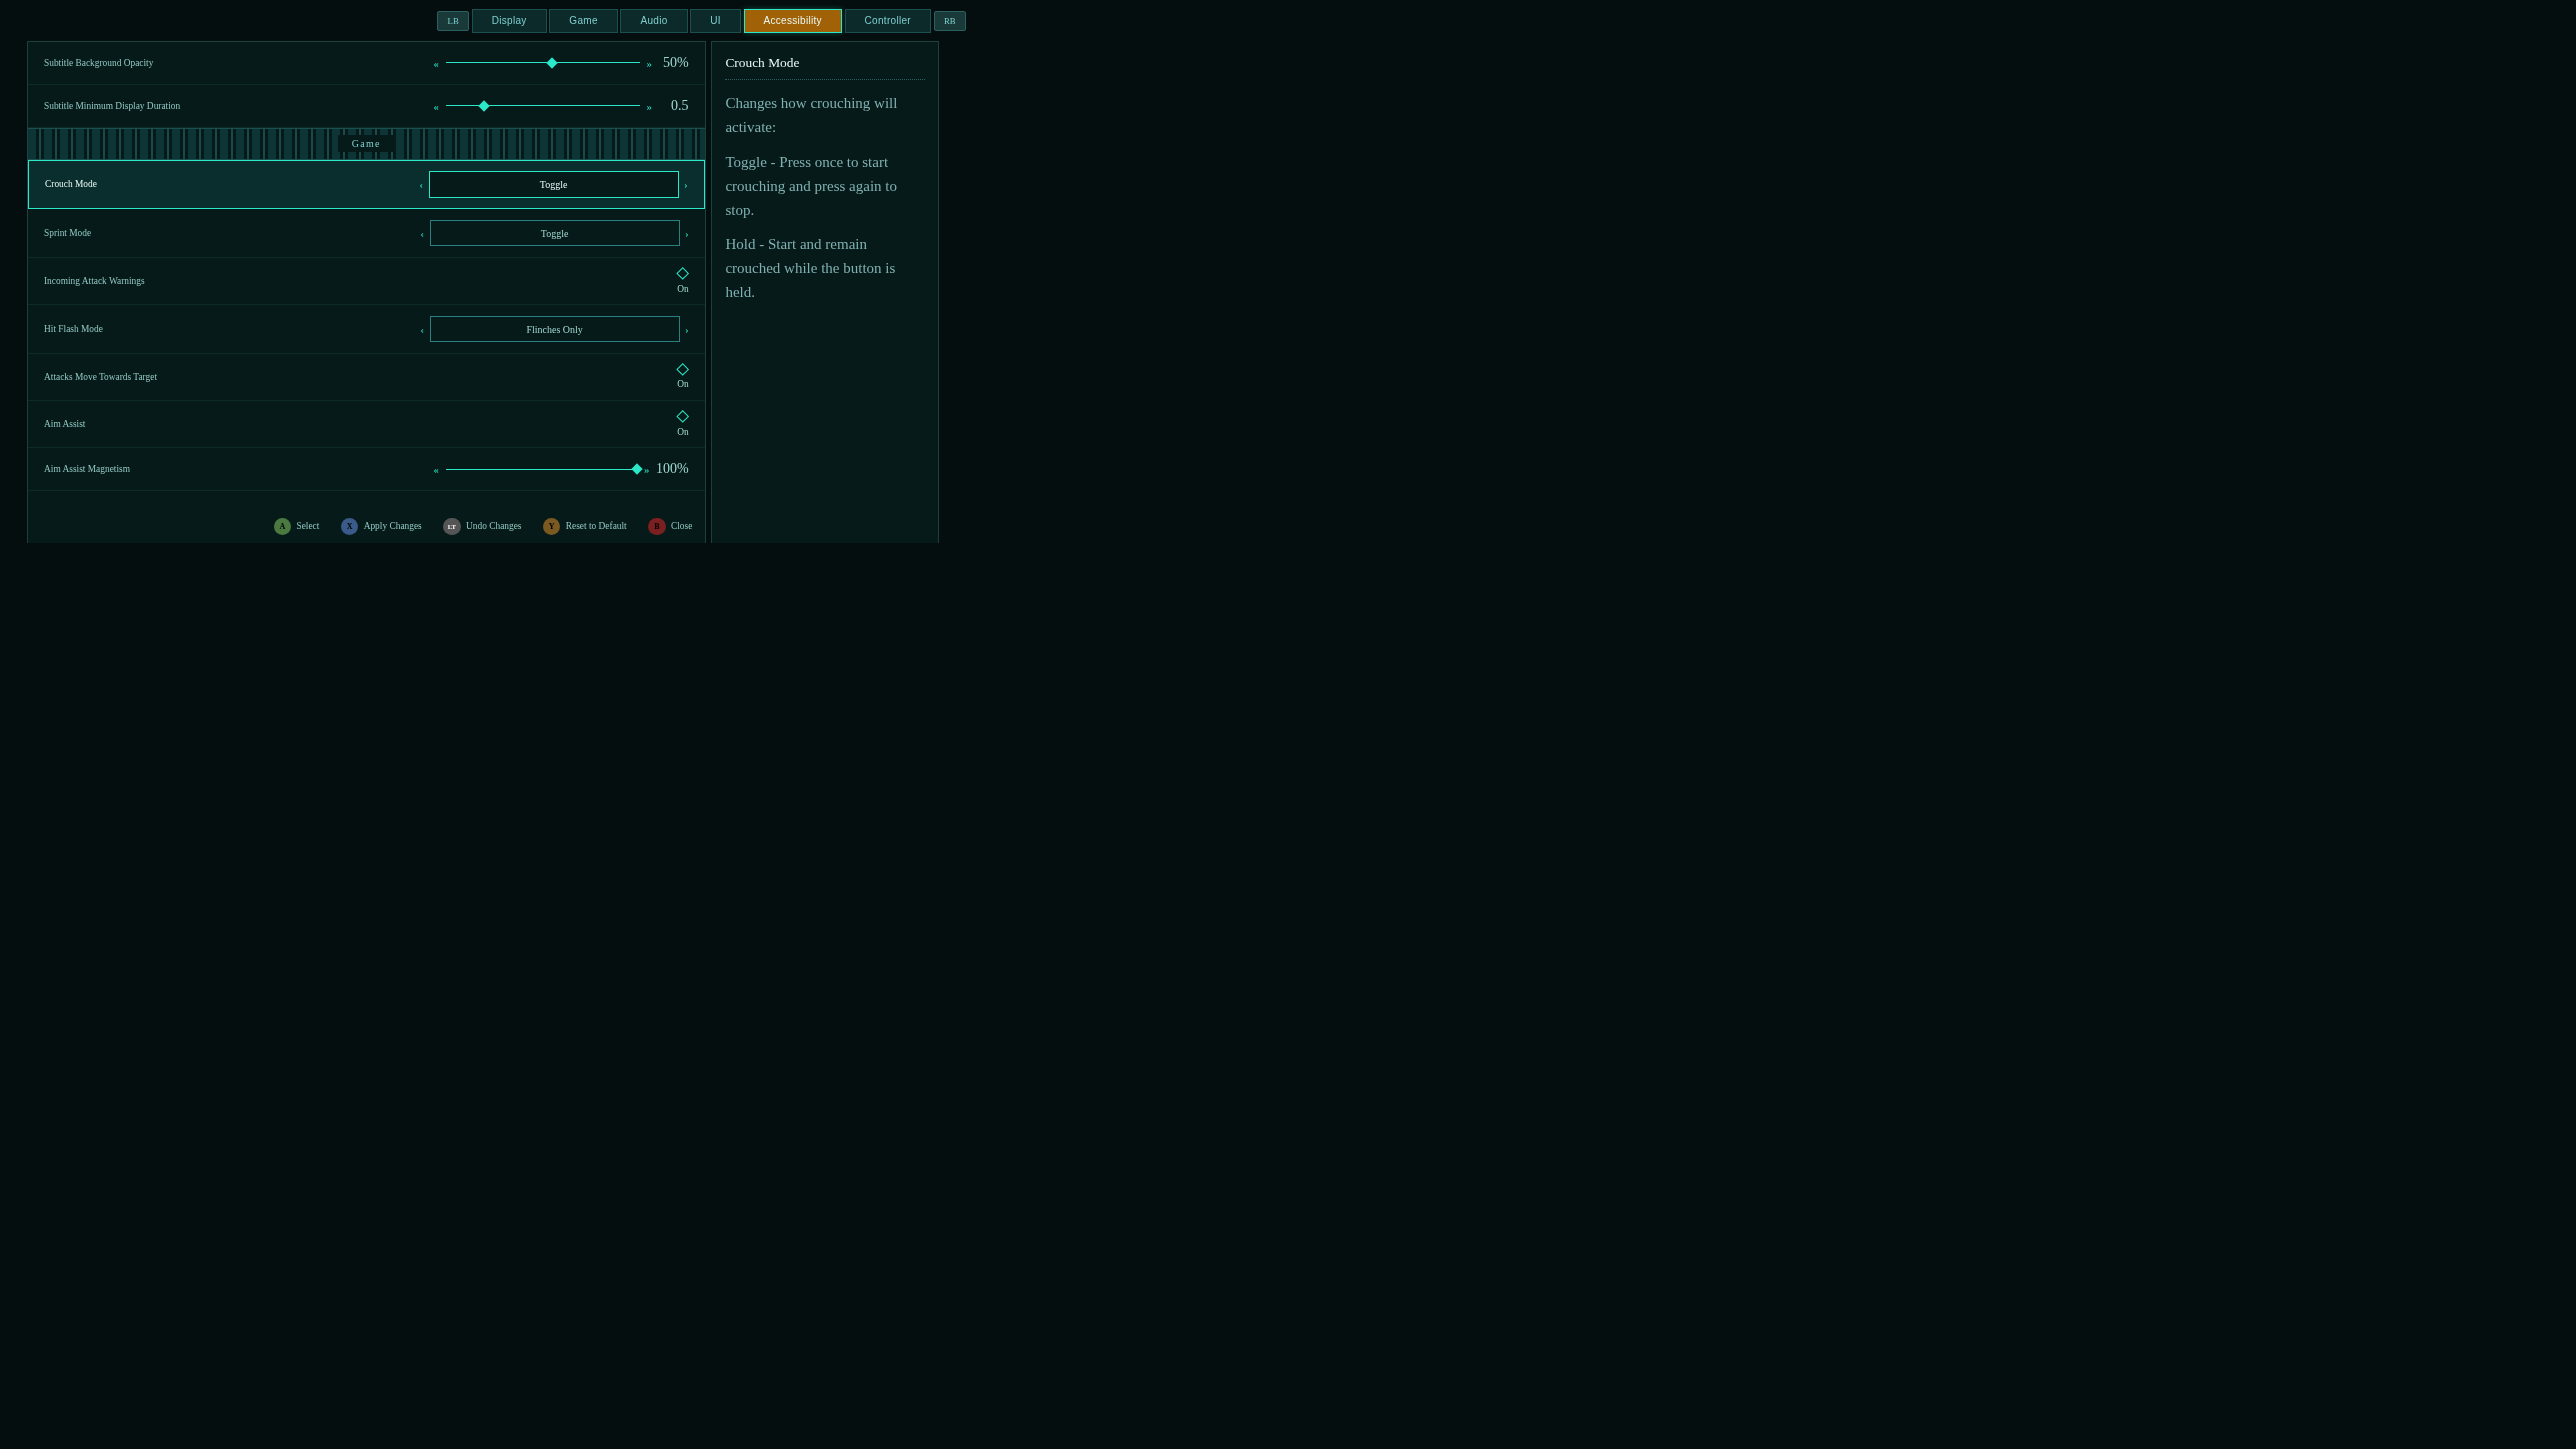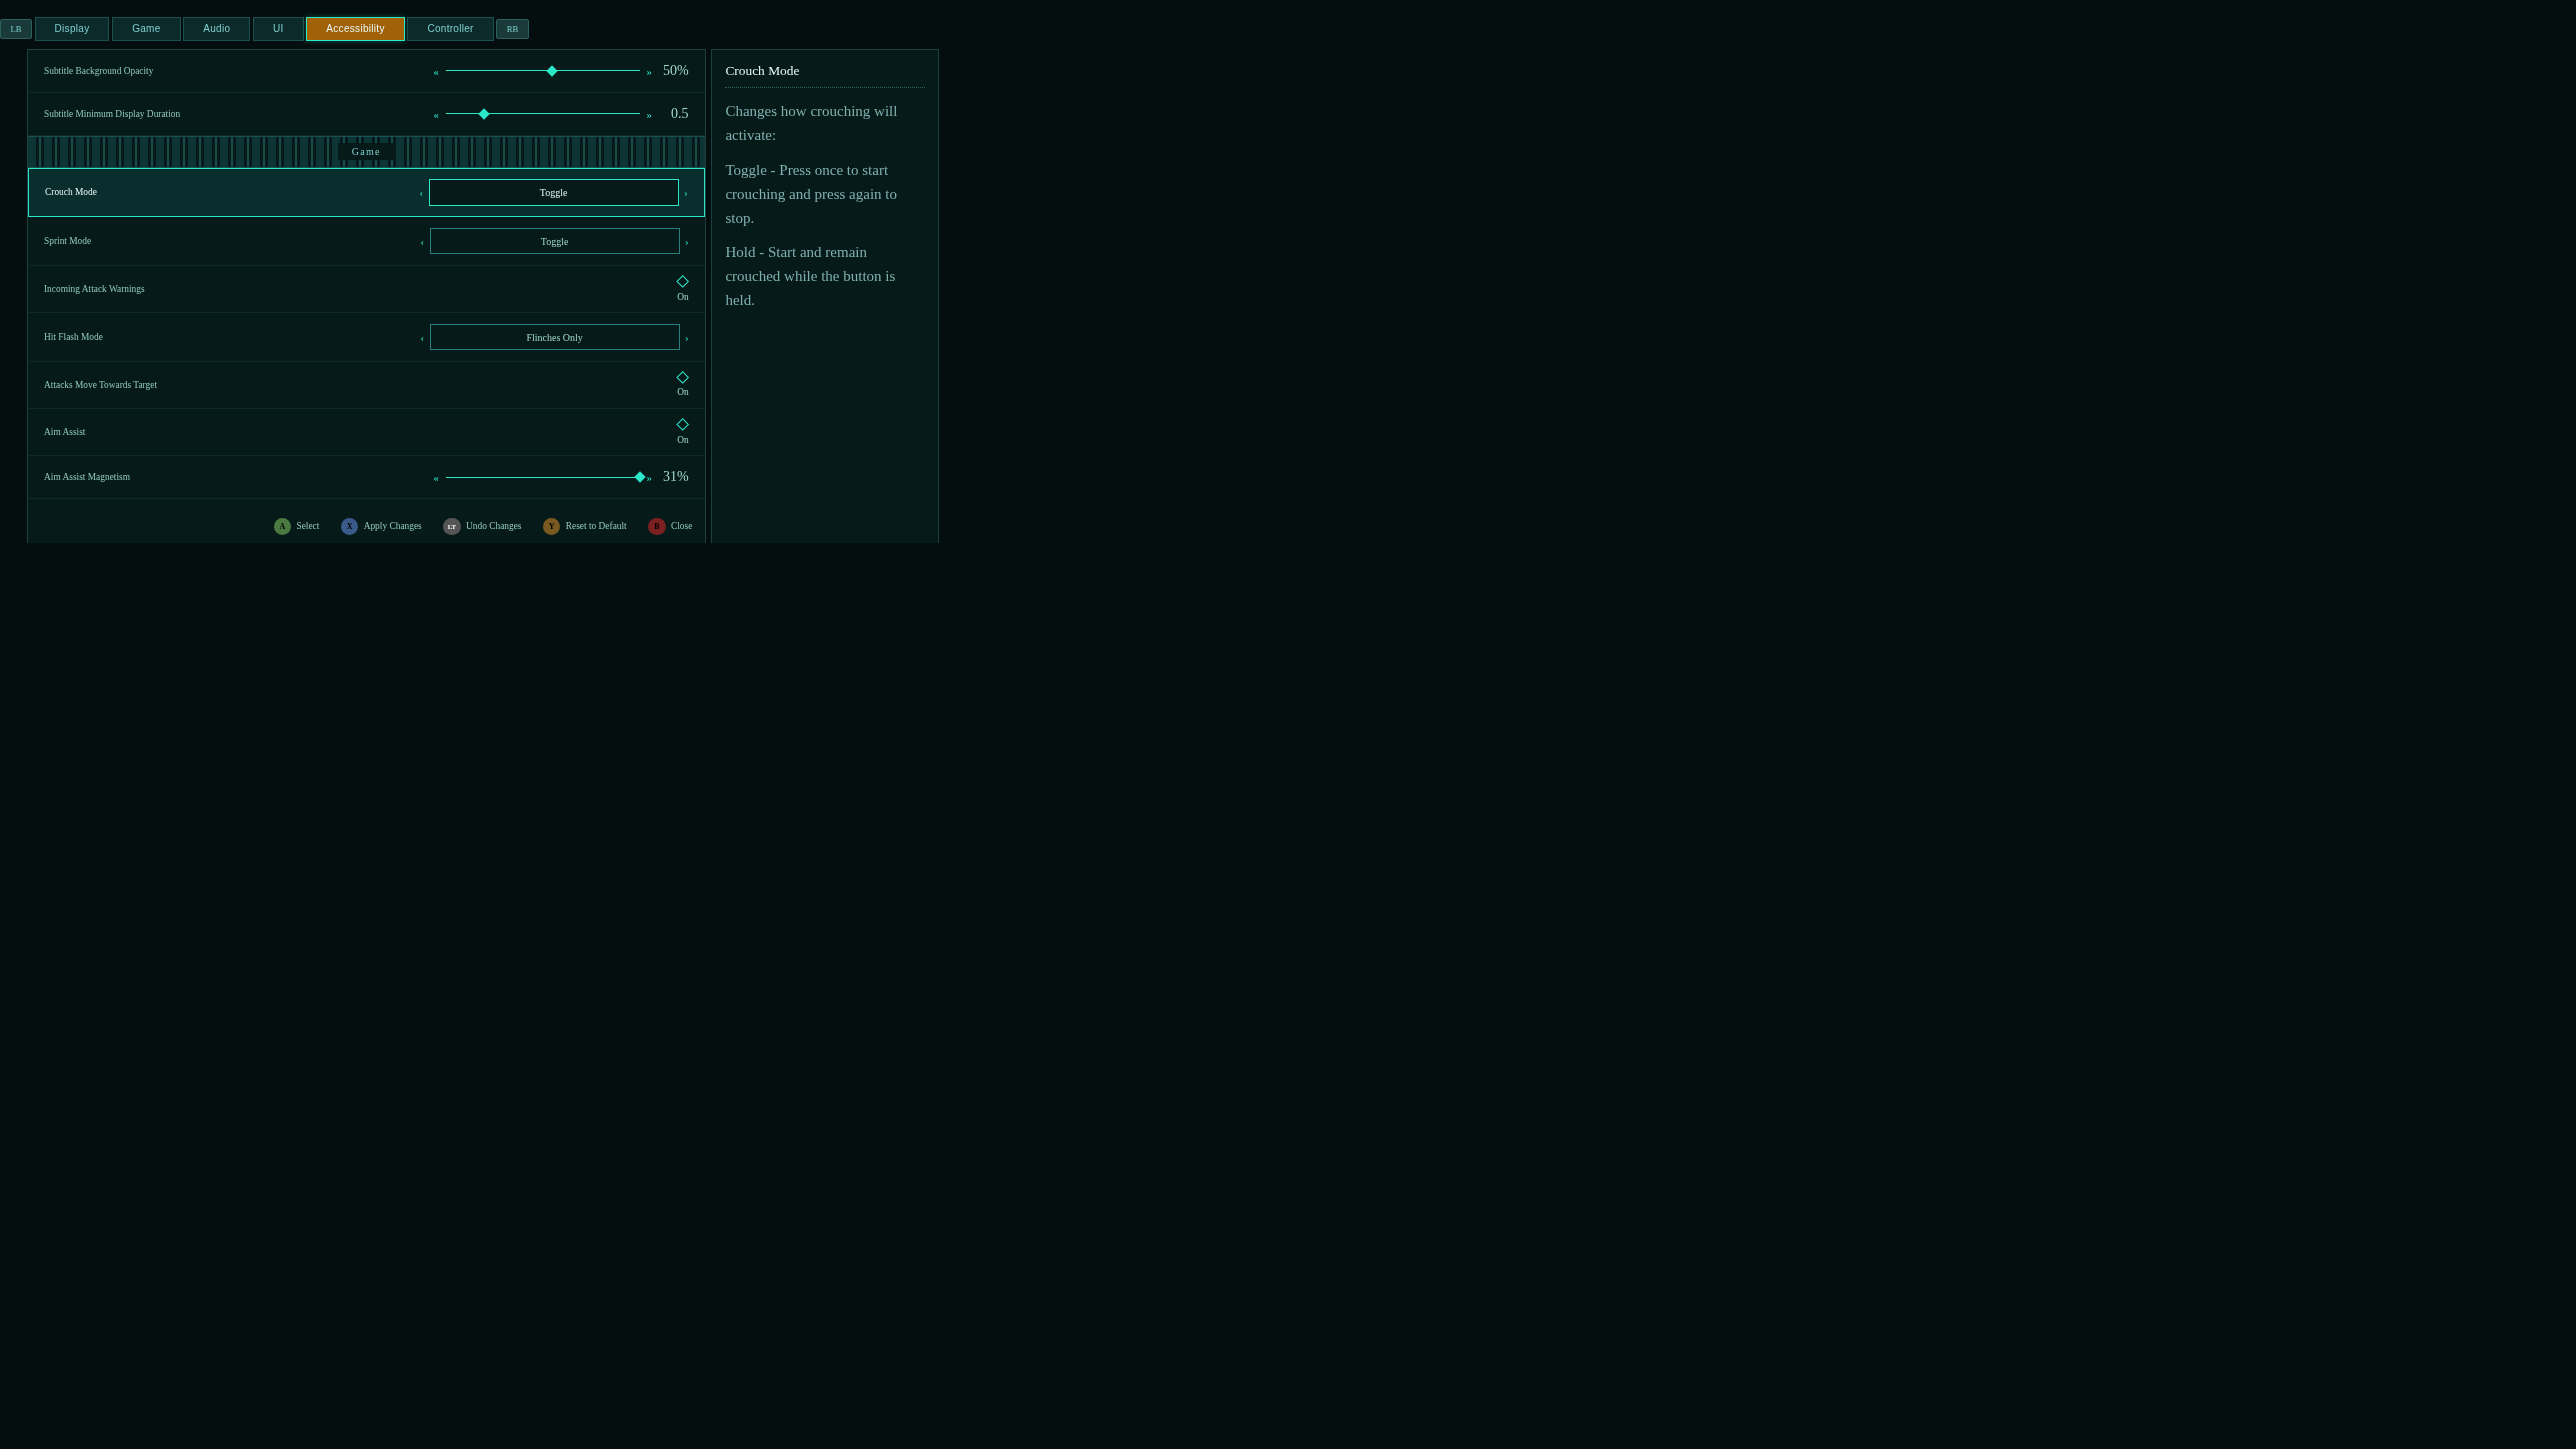--- a/index.html
+++ b/index.html
@@ -10,23 +10,23 @@
       color: #a0d8d0;
       width: 966px;
       height: 543px;
       overflow: hidden;
       position: relative;
     }
 
     
     .top-nav {
       display: flex;
-      justify-content: flex-start;
-      align-items: center;
-      padding: 17px 0 8px;
+      justify-content: flex-end;
+      align-items: center;
+      padding: 9px 0 8px;
       gap: 2.7px;
     }
 
     .nav-btn {
       background: #0d2a2a;
       border: 0.7px solid #1a5050;
       color: #7ecfcf;
       padding: 5.4px 19px;
       font-size: 10px;
       font-family: Liberation Sans, sans-serif;
@@ -409,21 +409,21 @@
 
     <div class="setting-row">
       <div class="setting-label">Aim Assist Magnetism</div>
       <div class="setting-control">
         <div class="slider-container">
           <span class="slider-arrows-left">«</span>
           <div class="slider-track">
             <div class="slider-diamond" style="right: -4px; left: auto;"></div>
           </div>
           <span class="slider-arrows-right">»</span>
-          <span class="slider-value">31%</span>
+          <span class="slider-value">100%</span>
         </div>
       </div>
     </div>
 
   </div>
 
   <div class="detail-panel">
     <h2 class="detail-title">Crouch Mode</h2>
     <hr class="detail-divider">
     <p class="detail-text">Changes how crouching will activate:</p>

